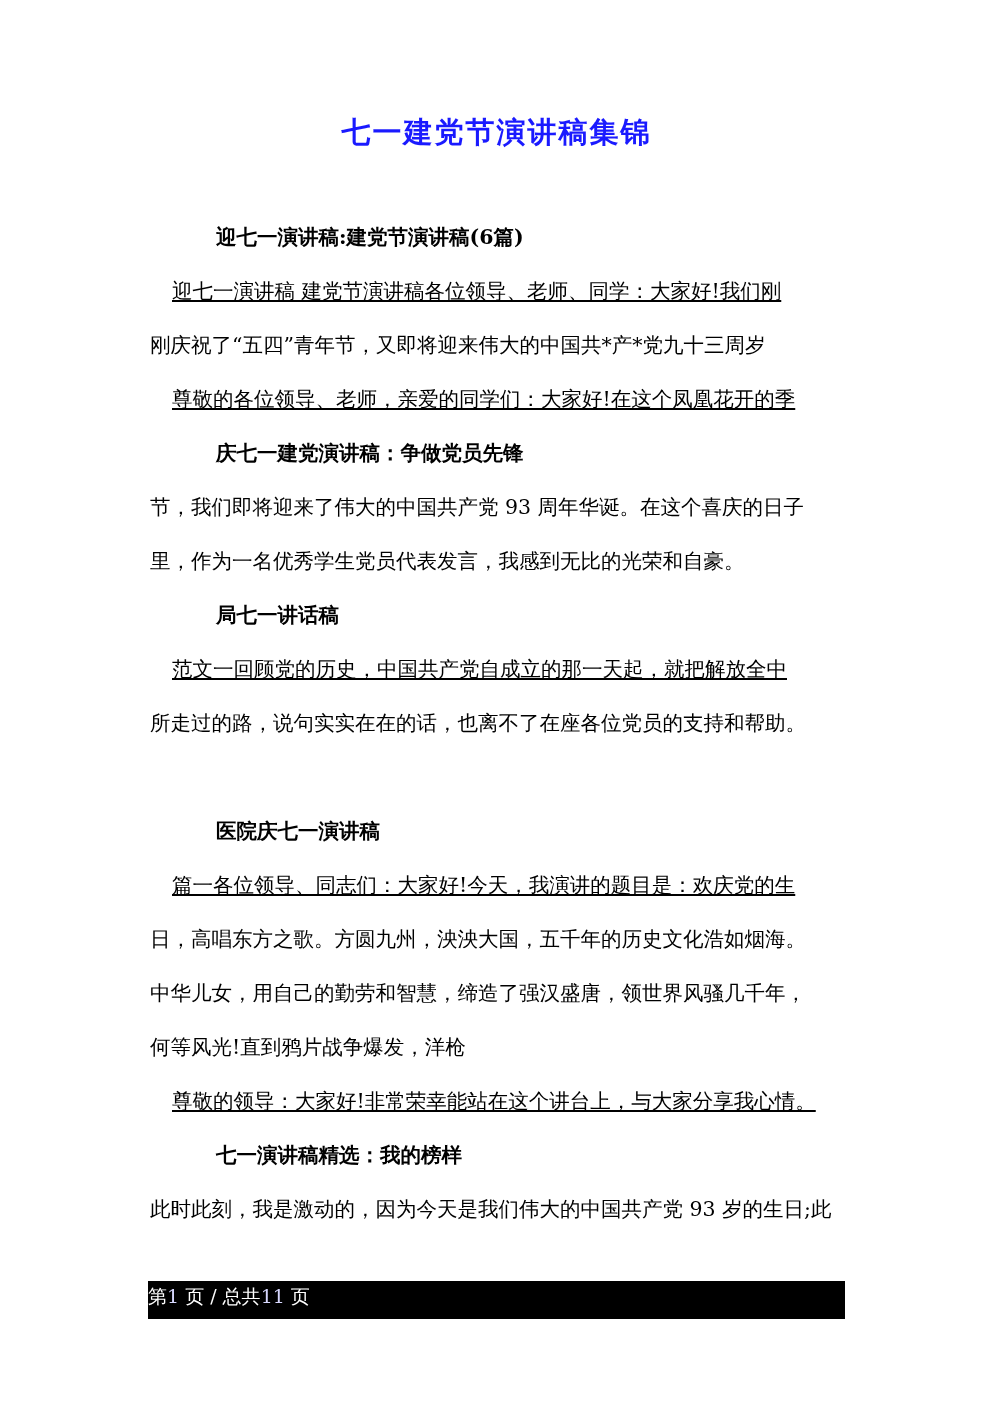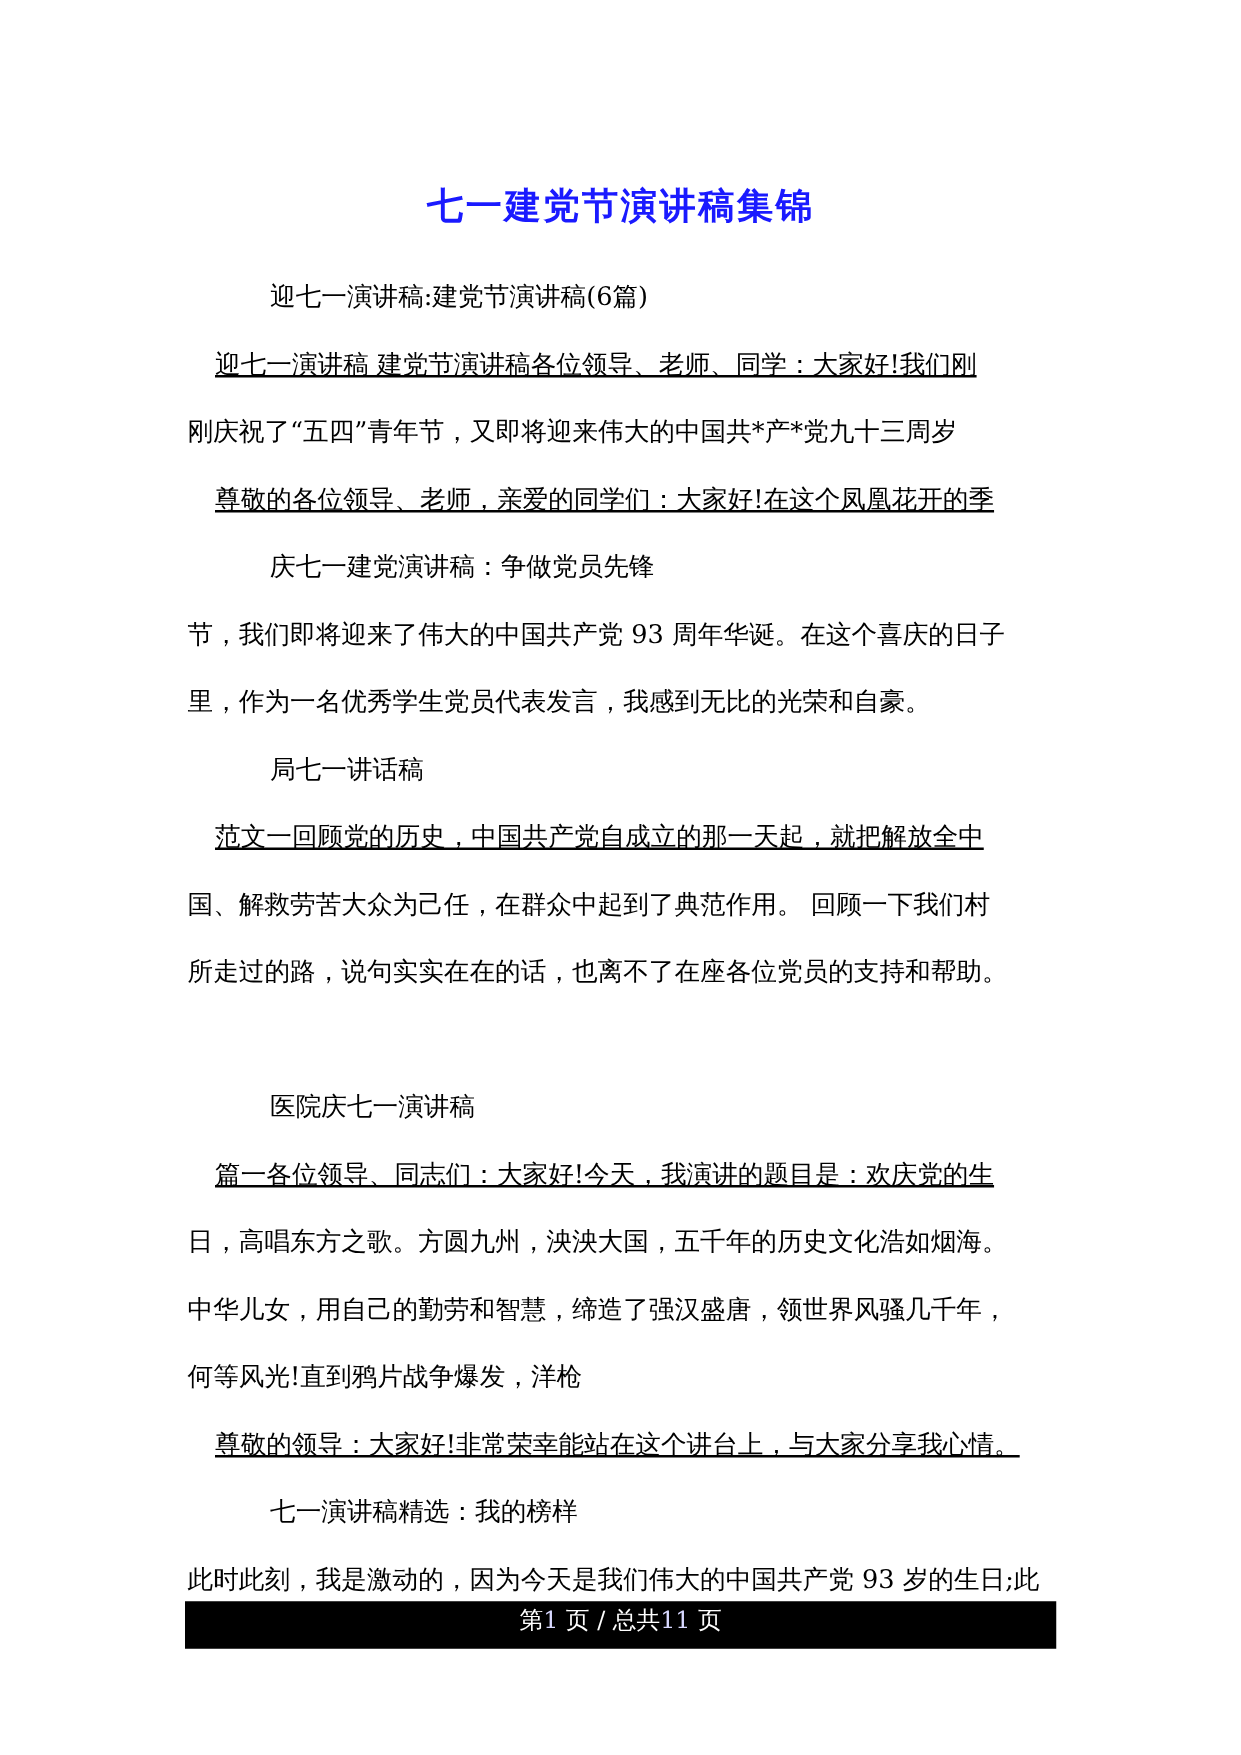--- a/index.html
+++ b/index.html
@@ -18,21 +18,21 @@
     .page {
       position: absolute;
       left: 0; top: 0;
       width: 993px;
       height: 1404px;
       background: #ffffff;
     }
     .doc-title {
       position: absolute;
       left: 0;
-      top: 144px;
+      top: 112px;
       width: 993px;
       text-align: center;
       font-family: "DejaVu Sans", "Liberation Sans", sans-serif;
       font-weight: bold;
       font-size: 29px;
       letter-spacing: 2px;
       color: #1a1aff;
       line-height: 40px;
     }
     .content {
@@ -42,36 +42,36 @@
       width: 720px;
     }
     .line {
       height: 54px;
       line-height: 38px;
       font-size: 20.5px;
       white-space: nowrap;
     }
     .heading-line {
       padding-left: 66px;
+      font-weight: bold;
     }
     .para-first {
       padding-left: 22px;
       text-decoration: underline;
     }
     .spacer {
       height: 54px;
     }
     .footer-bar {
       position: absolute;
       left: 148px;
       top: 1281px;
       width: 697px;
       height: 38px;
       background: #000000;
-      text-align: center;
       color: #ffffff;
       font-size: 19px;
       line-height: 30px;
     }
     .footer-bar .num {
       color: #d8d8ff;
     }
   </style>
 </head>
 <body>
@@ -86,21 +86,20 @@
     <div class="line para-first">迎七一演讲稿 建党节演讲稿各位领导、老师、同学：大家好!我们刚</div>
     <div class="line">刚庆祝了“五四”青年节，又即将迎来伟大的中国共*产*党九十三周岁</div>
 
     <div class="line para-first">尊敬的各位领导、老师，亲爱的同学们：大家好!在这个凤凰花开的季</div>
     <div class="line heading-line">庆七一建党演讲稿：争做党员先锋</div>
     <div class="line">节，我们即将迎来了伟大的中国共产党 93 周年华诞。在这个喜庆的日子</div>
     <div class="line">里，作为一名优秀学生党员代表发言，我感到无比的光荣和自豪。</div>
 
     <div class="line heading-line">局七一讲话稿</div>
     <div class="line para-first">范文一回顾党的历史，中国共产党自成立的那一天起，就把解放全中</div>
-    <div class="line">国、解救劳苦大众为己任，在群众中起到了典范作用。 回顾一下我们村</div>
     <div class="line">所走过的路，说句实实在在的话，也离不了在座各位党员的支持和帮助。</div>
 
     <div class="spacer"></div>
 
     <div class="line heading-line">医院庆七一演讲稿</div>
     <div class="line para-first">篇一各位领导、同志们：大家好!今天，我演讲的题目是：欢庆党的生</div>
     <div class="line">日，高唱东方之歌。方圆九州，泱泱大国，五千年的历史文化浩如烟海。</div>
     <div class="line">中华儿女，用自己的勤劳和智慧，缔造了强汉盛唐，领世界风骚几千年，</div>
     <div class="line">何等风光!直到鸦片战争爆发，洋枪</div>
 

